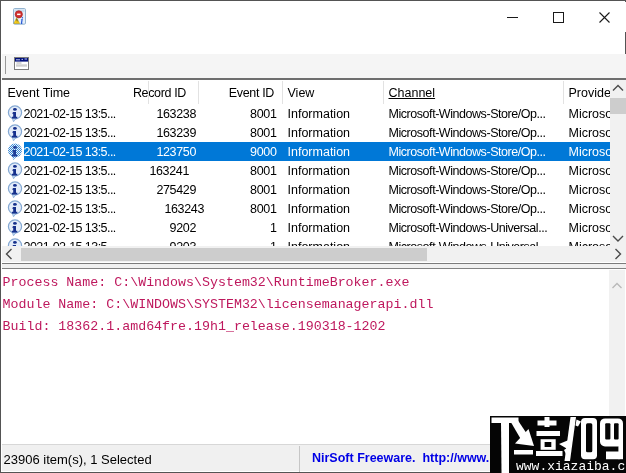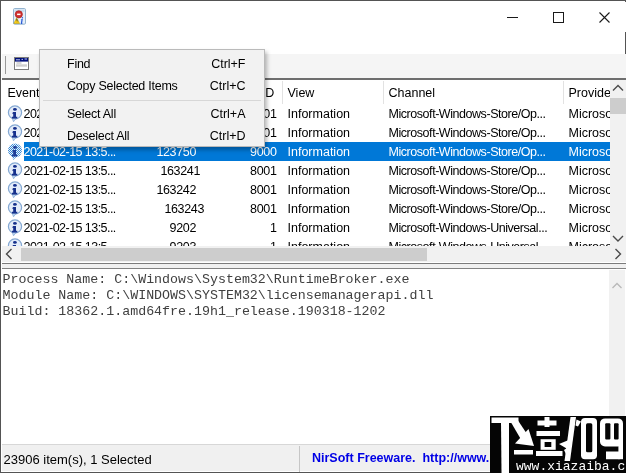--- a/index.html
+++ b/index.html
@@ -33,21 +33,21 @@
 
 #vscroll { position:absolute; left:608px; top:0px; width:16px; height:166px; background:#f1f1f1; }
 #vthumb { position:absolute; left:0px; top:18px; width:16px; height:16px; background:#cdcdcd; }
 #hscroll { position:absolute; left:0; top:166px; width:624px; height:16px; background:#f1f1f1; }
 #hthumb { position:absolute; left:19px; top:1.5px; width:406px; height:13px; background:#cdcdcd; }
 #botline { left:1px; top:261.5px; width:624px; height:1px; background:#7b7b7b; }
 
 #split { left:1px; top:262.5px; width:624px; height:4px; background:#f0f0f0; }
 #panel { left:1px; top:266.5px; width:624px; height:177px; background:#fff; border-top:1px solid #828282; }
 #mono { position:absolute; left:0.5px; top:3px; font-family:"Liberation Mono", monospace;
-  font-size:13.3px; line-height:16px; color:#404040; white-space:pre; }
+  font-size:13.3px; line-height:22px; color:#be185d; white-space:pre; }
 #pvscroll { position:absolute; left:607px; top:1px; width:16px; height:175px; background:#f1f1f1; }
 
 #status { left:1px; top:443px; width:624px; height:27px; background:#f0f0f0;
   border-top:1px solid #d7d7d7; font-size:12.5px; }
 #stxt { left:1.5px; top:6.5px; color:#000000; font-size:13px; }
 #ssep { left:297px; top:1px; width:1px; height:26px; background:#c6c6c6; }
 #nirsoft { left:310px; top:5.5px; color:#0000e6; font-weight:bold; white-space:nowrap; }
 
 #menu { left:37.5px; top:48px; width:226px; height:98px; background:#f2f2f2;
   border:1px solid #bababa; box-shadow:2px 3px 4px rgba(0,0,0,0.28); z-index:50; font-size:12.5px; }
@@ -97,21 +97,21 @@
     </svg>
   </div>
   <div class="abs" id="topline"></div>
 
   <div class="abs" id="list">
     <div id="hdr">
       <span class="cell" style="left:5.5px;top:5.5px;">Event Time</span>
       <span class="cell num" style="left:116px;top:5.5px;width:68px;">Record ID</span>
       <span class="cell num" style="left:198px;top:5.5px;width:74px;">Event ID</span>
       <span class="cell" style="left:285.5px;top:5.5px;">View</span>
-      <span class="cell" style="left:386.5px;top:5.5px;">Channel</span>
+      <span class="cell" style="left:386.5px;top:5.5px;text-decoration:underline;">Channel</span>
       <span class="cell" style="left:566.5px;top:5.5px;">Provider</span>
       <div class="hsep" style="left:145.5px"></div>
       <div class="hsep" style="left:195.5px"></div>
       <div class="hsep" style="left:279.5px"></div>
       <div class="hsep" style="left:380.5px"></div>
       <div class="hsep" style="left:560.5px"></div>
     </div>
     <div class="row" style="top:23.5px">
       <svg class="icon" width="16" height="17" style="position:absolute;left:5px;top:1px">
           <use href="#info"></use>
@@ -143,32 +143,32 @@
       <span class="cell num" style="left:200px;width:74.5px">9000</span>
       <span class="cell" style="left:285.5px">Information</span>
       <span class="cell ch" style="left:386.5px">Microsoft-Windows-Store/Op...</span>
       <span class="cell" style="left:566.5px">Microsoft-Windo</span>
     </div>
     <div class="row" style="top:80.5px">
       <svg class="icon" width="16" height="17" style="position:absolute;left:5px;top:1px">
           <use href="#info"></use>
         </svg>
       <span class="cell dt" style="left:21.5px">2021-02-15 13:5...</span>
-      <span class="cell num" style="left:124px;width:74px">163241</span>
+      <span class="cell num" style="left:113px;width:74px">163241</span>
       <span class="cell num" style="left:200px;width:74.5px">8001</span>
       <span class="cell" style="left:285.5px">Information</span>
       <span class="cell ch" style="left:386.5px">Microsoft-Windows-Store/Op...</span>
       <span class="cell" style="left:566.5px">Microsoft-Windo</span>
     </div>
     <div class="row" style="top:99.5px">
       <svg class="icon" width="16" height="17" style="position:absolute;left:5px;top:1px">
           <use href="#info"></use>
         </svg>
       <span class="cell dt" style="left:21.5px">2021-02-15 13:5...</span>
-      <span class="cell num" style="left:120px;width:74px">163242</span>
+      <span class="cell num" style="left:120px;width:74px">275429</span>
       <span class="cell num" style="left:200px;width:74.5px">8001</span>
       <span class="cell" style="left:285.5px">Information</span>
       <span class="cell ch" style="left:386.5px">Microsoft-Windows-Store/Op...</span>
       <span class="cell" style="left:566.5px">Microsoft-Windo</span>
     </div>
     <div class="row" style="top:118.5px">
       <svg class="icon" width="16" height="17" style="position:absolute;left:5px;top:1px">
           <use href="#info"></use>
         </svg>
       <span class="cell dt" style="left:21.5px">2021-02-15 13:5...</span>
@@ -232,39 +232,20 @@
         </svg>
     </div>
   </div>
 
   <div class="abs" id="status">
     <div class="abs" id="stxt">23906 item(s), 1 Selected</div>
     <div class="abs" id="ssep"></div>
     <div class="abs" id="nirsoft">NirSoft Freeware.&nbsp; http://www.nirsof</div>
   </div>
 
-  <div class="abs" id="menu">
-    <div class="mitem" style="top:4px">
-        <span class="mlabel">Find</span>
-        <span class="mkey">Ctrl+F</span>
-      </div>
-    <div class="mitem" style="top:25.5px">
-        <span class="mlabel">Copy Selected Items</span>
-        <span class="mkey">Ctrl+C</span>
-      </div>
-    <div id="msep"></div>
-    <div class="mitem" style="top:54px">
-        <span class="mlabel">Select All</span>
-        <span class="mkey">Ctrl+A</span>
-      </div>
-    <div class="mitem" style="top:75.5px">
-        <span class="mlabel">Deselect All</span>
-        <span class="mkey">Ctrl+D</span>
-      </div>
-  </div>
 
   <div class="abs" id="wm">
     <svg width="136" height="57" viewBox="0 0 136 57" style="position:absolute;left:0;top:0">
 
       <rect x="1.5" y="1.5" width="27" height="5.5" fill="#fff"></rect>
       <polygon points="11,6 19,6 19,57 11.5,57" fill="#fff"></polygon>
       <polygon points="20.5,5.5 28,4.5 38,19.5 31,23.5" fill="#fff"></polygon>
       <polygon points="44,30 38.5,13 25,27.5" fill="#fff"></polygon>
       <rect x="24" y="34" width="19" height="4.5" fill="#fff"></rect>
 

